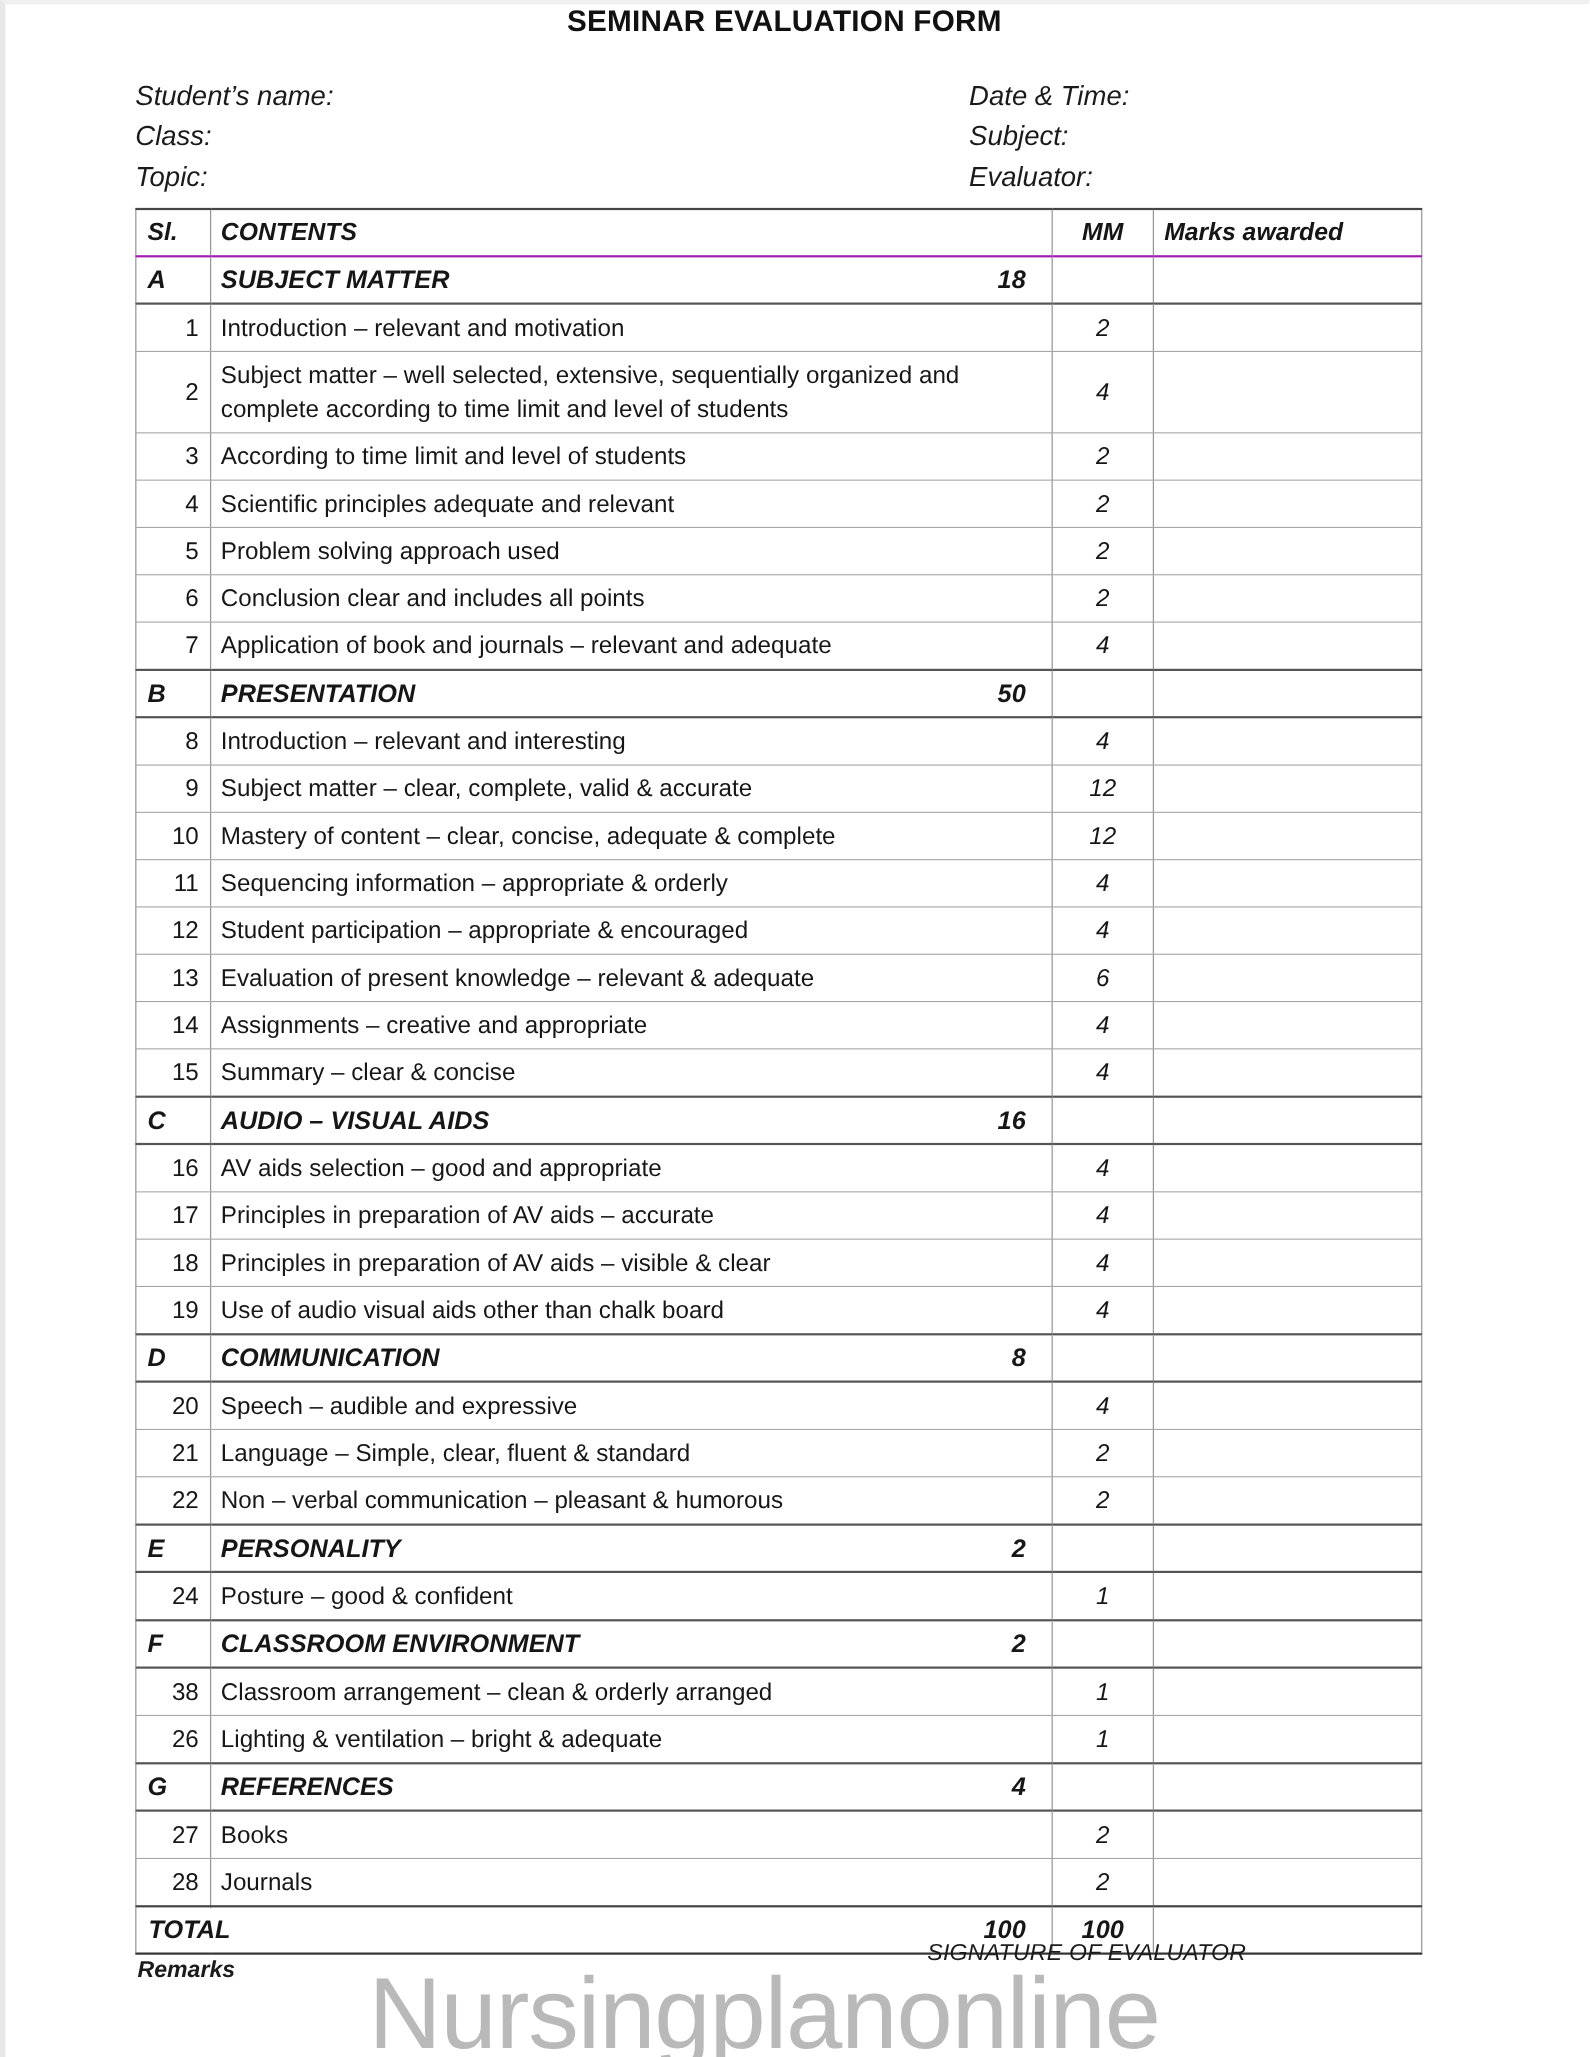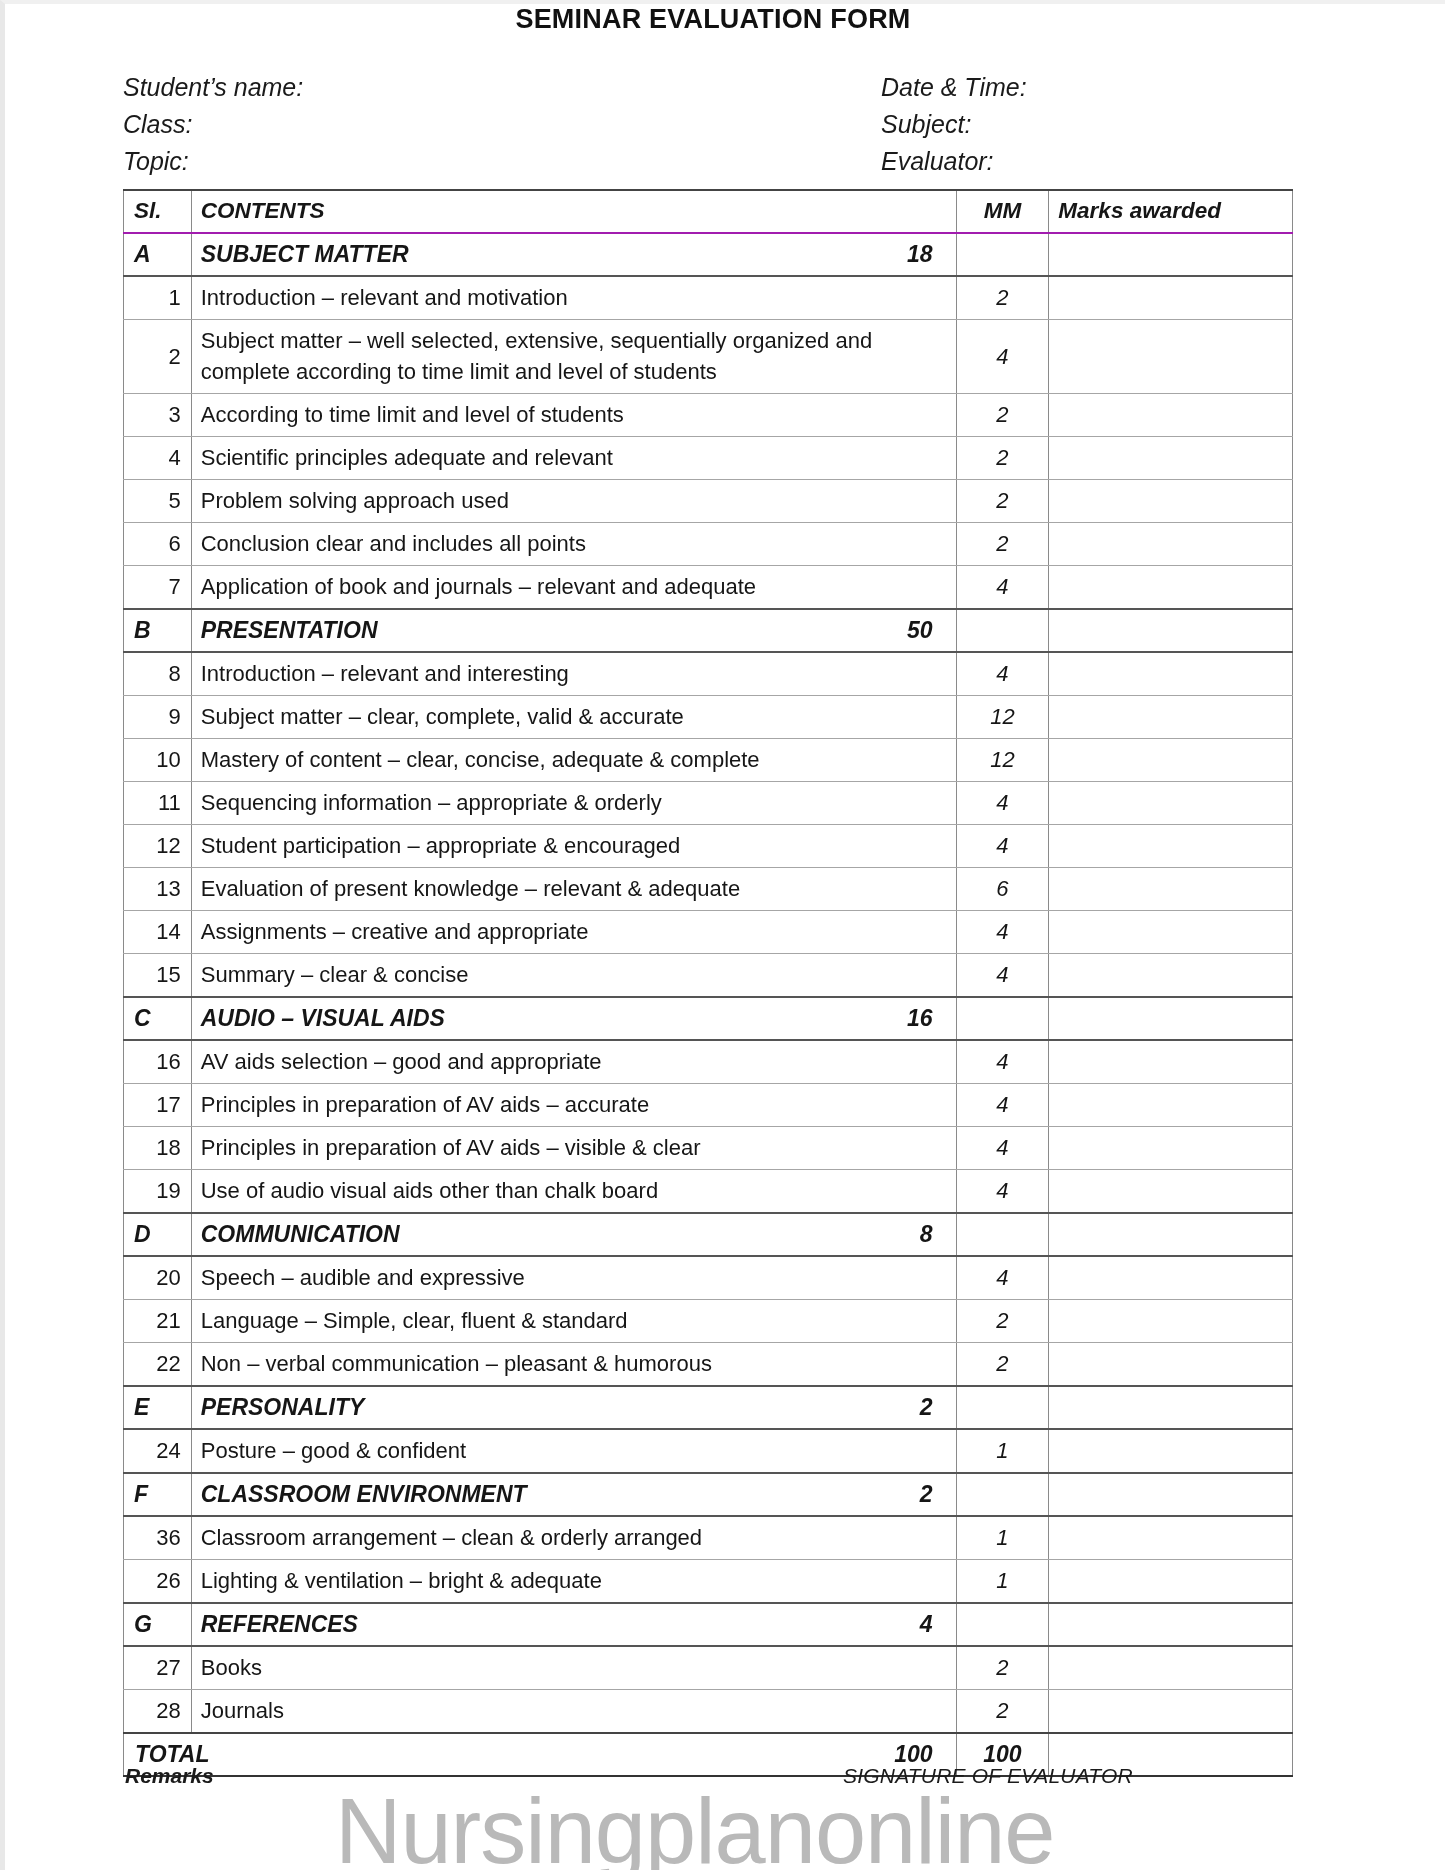--- a/index.html
+++ b/index.html
@@ -149,21 +149,21 @@
   .footer {
     position: absolute;
     left: 118px;
     top: 1760px;
     width: 1185px;
     height: 60px;
   }
   .remarks {
     position: absolute;
     left: 2px;
-    top: 0;
+    top: 15px;
     font-style: italic;
     font-weight: bold;
     font-size: 21px;
     color: #1b1b1b;
   }
   .signature {
     position: absolute;
     left: 720px;
     top: 0;
     font-style: italic;
@@ -659,21 +659,21 @@
             </td>
             <td>
               <div class="cell mm"></div>
             </td>
             <td>
               <div class="cell mm"></div>
             </td>
           </tr>
           <tr class="item">
             <td>
-              <div class="cell sl">36</div>
+              <div class="cell sl">38</div>
             </td>
             <td>
               <div class="cell contents">Classroom arrangement – clean &amp; orderly arranged</div>
             </td>
             <td>
               <div class="cell mm">1</div>
             </td>
             <td>
               <div class="cell mm"></div>
             </td>

